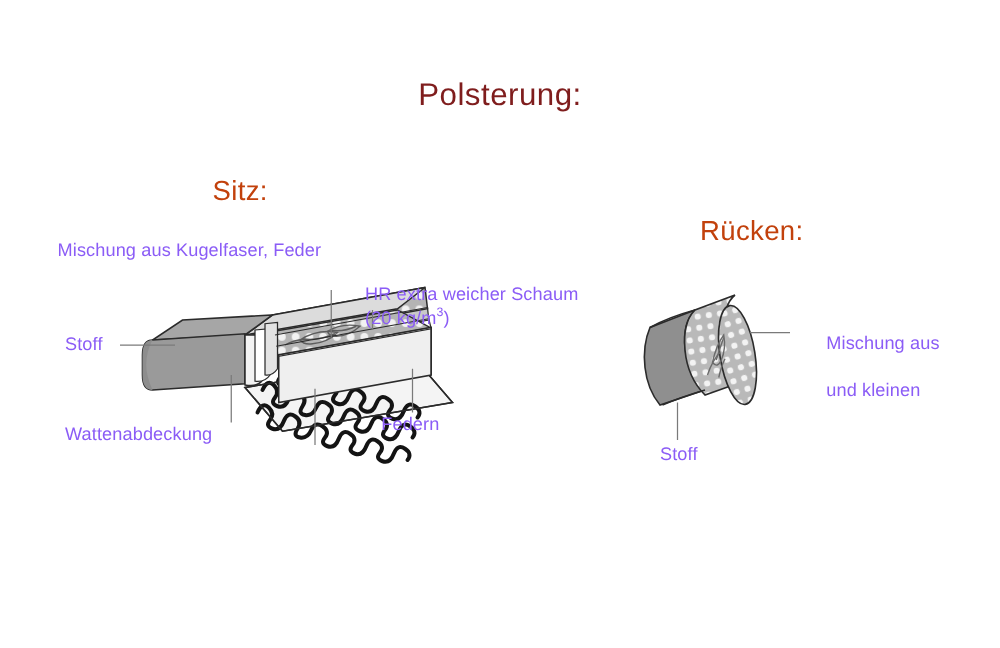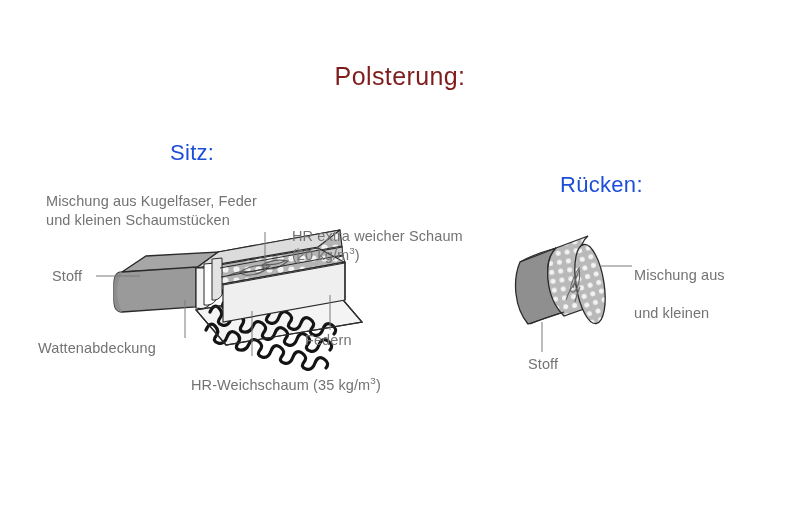--- a/index.html
+++ b/index.html
@@ -35,45 +35,45 @@
     font-weight: 300;
     letter-spacing: 0.4px;
     color: #7f1d1d;
   }
 
   .section-head {
     position: absolute;
     font-size: 22px;
     font-weight: 300;
     letter-spacing: 0.3px;
-    color: #1d4ed8;
+    color: #c2410c;
     white-space: nowrap;
   }
   .section-head.seat  { left: 170px;  top: 140px; }
   .section-head.back  { left: 560px;  top: 140px; margin-top: 32px; }
 
   .lbl {
     position: absolute;
     font-size: 14.5px;
     font-weight: 400;
     line-height: 19px;
-    color: #737373;
+    color: #8b5cf6;
     white-space: pre;
     letter-spacing: 0.1px;
   }
   .lbl.sup-fix { white-space: normal; margin-top: 19px; }
   sup { font-size: 0.68em; vertical-align: super; line-height: 0; }
 
   .lbl-l1 { left: 46px;  top: 192px; }          
   .lbl-l2 { left: 292px; top: 208px; }          
   .lbl-l3 { left: 52px;  top: 267px; }          
-  .lbl-l4 { left: 38px;  top: 339px; }          
+  .lbl-l4 { left: 52px;  top: 339px; }          
   .lbl-l5 { left: 305px; top: 331px; }          
   .lbl-l6 { left: 191px; top: 357px; }          
-  .lbl-r1 { left: 634px; top: 266px; }          
+  .lbl-r1 { left: 661px; top: 266px; }          
   .lbl-r2 { left: 528px; top: 355px; }          
 
   
   .art {
     position: absolute;
     left: 0; top: 0;
     width: 800px; height: 518px;
     pointer-events: none;
   }
 </style>
@@ -197,29 +197,28 @@
       <path d="M520,262 q14,-8 36,-14" fill="none" stroke="#2b2b2b" stroke-width="1.2"></path>
       <path d="M530,324 q14,-6 34,-12" fill="none" stroke="#2b2b2b" stroke-width="1.2"></path>
     </g>
 
     <g stroke="#7a7a7a" stroke-width="1" fill="none">
       <line x1="600" y1="266" x2="632" y2="266"></line>
       <line x1="542" y1="322" x2="542" y2="352"></line>
     </g>
   </svg>
 
-  <div class="lbl lbl-l1"><span>Mischung aus Kugelfaser, Feder</span><br><span>und kleinen Schaumstücken</span></div>
+  <div class="lbl lbl-l1"><span>Mischung aus Kugelfaser, Feder</span><br></div>
 
   <div class="lbl lbl-l2 sup-fix"><span>HR extra weicher Schaum</span><br><span>(20 kg/m</span><sup>3</sup><span>)</span></div>
 
   <div class="lbl lbl-l3">Stoff</div>
 
   <div class="lbl lbl-l4">Wattenabdeckung</div>
 
   <div class="lbl lbl-l5">Federn</div>
 
-  <div class="lbl lbl-l6 sup-fix"><span>HR-Weichschaum (35 kg/m</span><sup>3</sup><span>)</span></div>
 
   <div class="lbl lbl-r1"><span>Mischung aus</span><br><br><span>und kleinen</span><br></div>
 
   <div class="lbl lbl-r2">Stoff</div>
 
 </div>
 
 </body></html>

